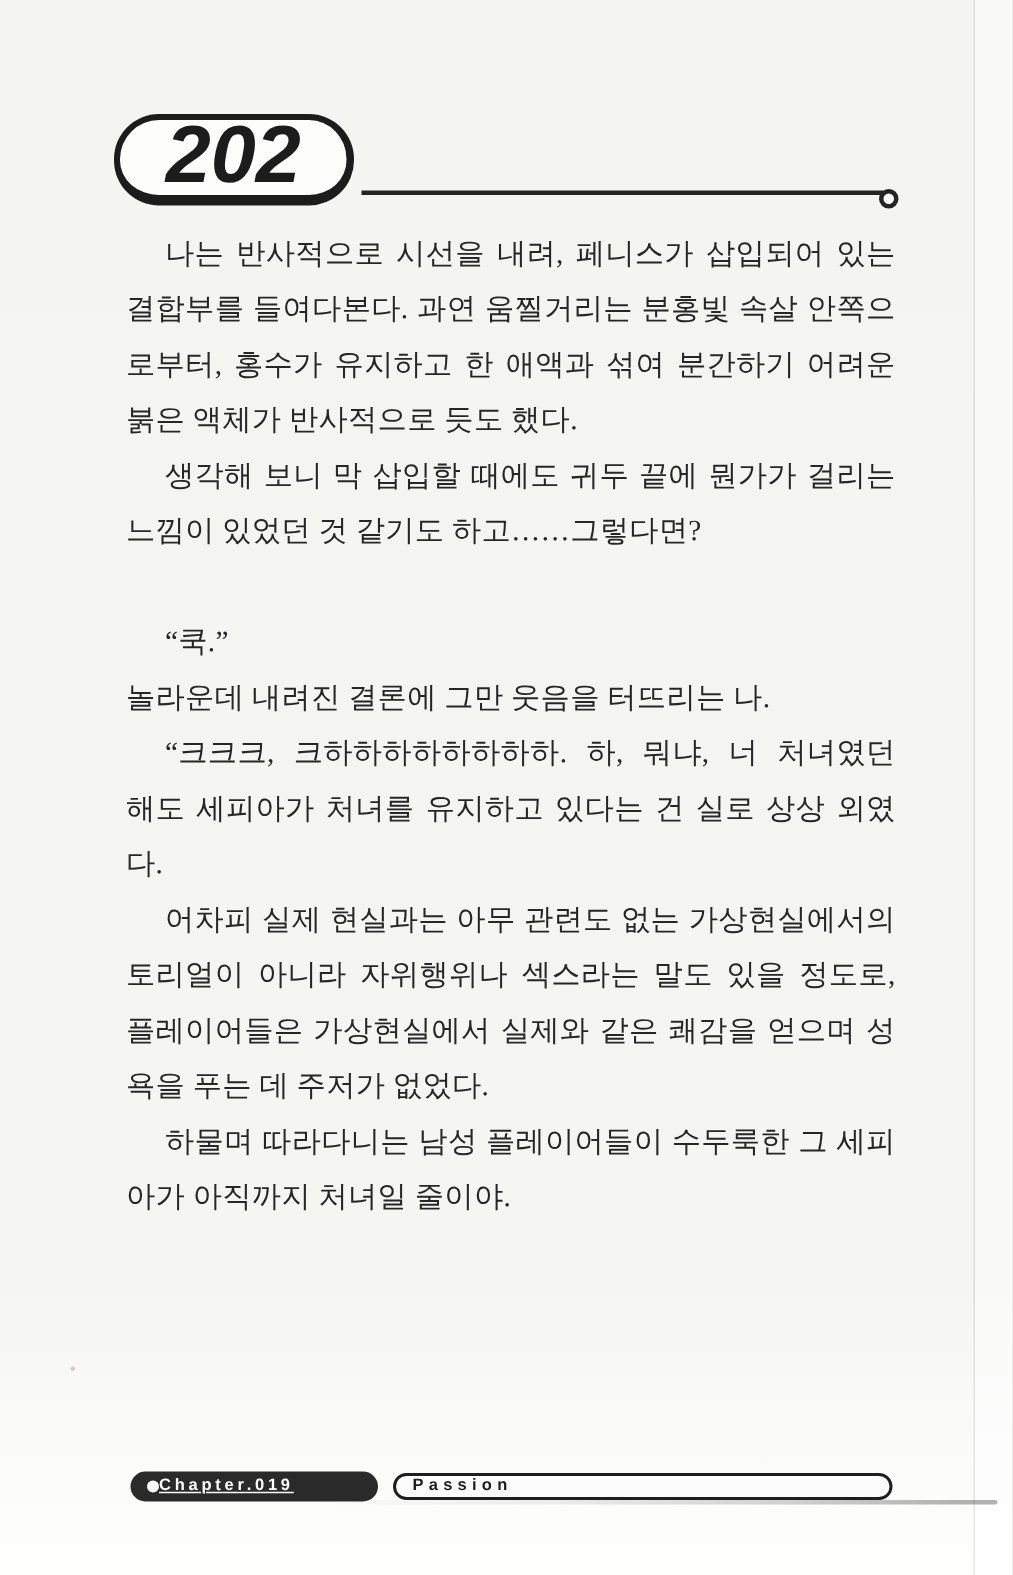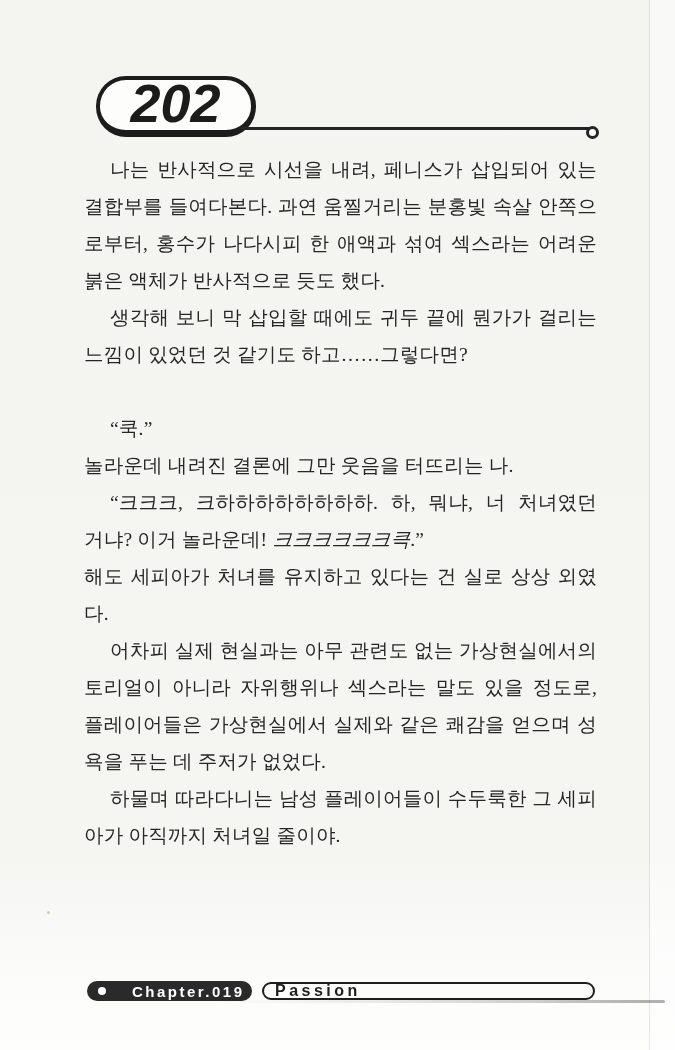--- a/index.html
+++ b/index.html
@@ -23,21 +23,21 @@
   .edge-line{position:absolute;top:0;left:649px;width:1px;height:1050px;background:rgba(0,0,0,0.09);}
   .edge-band{position:absolute;top:0;left:650px;width:25px;height:1050px;background:rgba(255,255,255,0.45);}
   .bottom-streak{
     position:absolute;top:1000px;left:210px;width:455px;height:3px;border-radius:2px;
     background:linear-gradient(90deg,rgba(0,0,0,0) 0%,rgba(0,0,0,0.07) 35%,rgba(0,0,0,0.18) 70%,rgba(0,0,0,0.30) 95%);
   }
   .speck{position:absolute;left:47px;top:911px;width:3px;height:3px;border-radius:50%;background:#dbcda8;}
 
   
   .page-badge{
-    position:absolute;left:96px;top:76px;width:160px;height:61px;
+    position:absolute;left:76px;top:76px;width:160px;height:61px;
     background:#fdfdfc;
     border:4px solid var(--badge-outline);
     border-bottom-width:7px;
     border-right-width:5px;
     border-radius:30px;
     display:flex;align-items:center;justify-content:center;
   }
   .page-badge .num{
     font-family:"Liberation Sans","DejaVu Sans",sans-serif;
     font-style:italic;font-weight:bold;
@@ -68,32 +68,33 @@
   .footer-chapter-pill{
     position:absolute;left:87px;top:981px;width:165px;height:20px;
     background:var(--footer-pill);border-radius:10px;
     display:flex;align-items:center;
   }
   .footer-chapter-pill .dot{
     width:8px;height:8px;border-radius:50%;background:#ffffff;margin-left:11px;flex:0 0 auto;
   }
   .footer-chapter-pill .label{
     font-family:"Liberation Sans","DejaVu Sans",sans-serif;
-    font-size:15px;font-weight:bold;letter-spacing:2.5px;
-    color:#ffffff;margin-left:26px;white-space:nowrap;
+    font-size:11px;font-weight:bold;letter-spacing:2.5px;
+    color:#ffffff;margin-left:0;white-space:nowrap;
     transform:translateY(-0.5px);
+    text-decoration:underline;
   }
   .footer-section-pill{
     position:absolute;left:262px;top:982px;width:333px;height:18px;
     background:#fcfcfb;border:2px solid #1e1e1e;border-radius:10px;
     display:flex;align-items:center;
   }
   .footer-section-pill .label{
     font-family:"Liberation Sans","DejaVu Sans",sans-serif;
-    font-size:16px;font-weight:bold;letter-spacing:3.5px;
+    font-size:11px;font-weight:bold;letter-spacing:3.5px;
     color:#1e1e1e;margin-left:11px;white-space:nowrap;
     transform:translateY(-0.5px);
   }
 </style>
 </head>
 <body>
 
 <div class="page">
 
   <div class="edge-band"></div>
@@ -103,29 +104,28 @@
 
   <div class="page-badge">
     <span class="num">202</span>
   </div>
   <div class="header-rule"></div>
   <div class="header-rule-dot"></div>
 
   <div class="body-text">
       <div class="line indent justify">나는 반사적으로 시선을 내려, 페니스가 삽입되어 있는</div>
       <div class="line justify">결합부를 들여다본다. 과연 움찔거리는 분홍빛 속살 안쪽으</div>
-      <div class="line justify">로부터, 홍수가 나다시피 한 애액과 섞여 섹스라는 어려운</div>
+      <div class="line justify">로부터, 홍수가 유지하고 한 애액과 섞여 분간하기 어려운</div>
       <div class="line">붉은 액체가 반사적으로 듯도 했다.</div>
       <div class="line indent justify">생각해 보니 막 삽입할 때에도 귀두 끝에 뭔가가 걸리는</div>
       <div class="line">느낌이 있었던 것 같기도 하고……그렇다면?</div>
       <div class="line blank"></div>
       <div class="line indent">“쿡.”</div>
       <div class="line">놀라운데 내려진 결론에 그만 웃음을 터뜨리는 나.</div>
       <div class="line indent justify">“크크크, 크하하하하하하하하. 하, 뭐냐, 너 처녀였던</div>
-      <div class="line"><span>거냐? 이거 놀라운데! </span><span class="it">크크크크크크큭</span><span>.”</span></div>
       <div class="line justify">해도 세피아가 처녀를 유지하고 있다는 건 실로 상상 외였</div>
       <div class="line">다.</div>
       <div class="line indent justify">어차피 실제 현실과는 아무 관련도 없는 가상현실에서의</div>
       <div class="line justify">토리얼이 아니라 자위행위나 섹스라는 말도 있을 정도로,</div>
       <div class="line justify">플레이어들은 가상현실에서 실제와 같은 쾌감을 얻으며 성</div>
       <div class="line">욕을 푸는 데 주저가 없었다.</div>
       <div class="line indent justify">하물며 따라다니는 남성 플레이어들이 수두룩한 그 세피</div>
       <div class="line">아가 아직까지 처녀일 줄이야.</div>
     </div>
 

